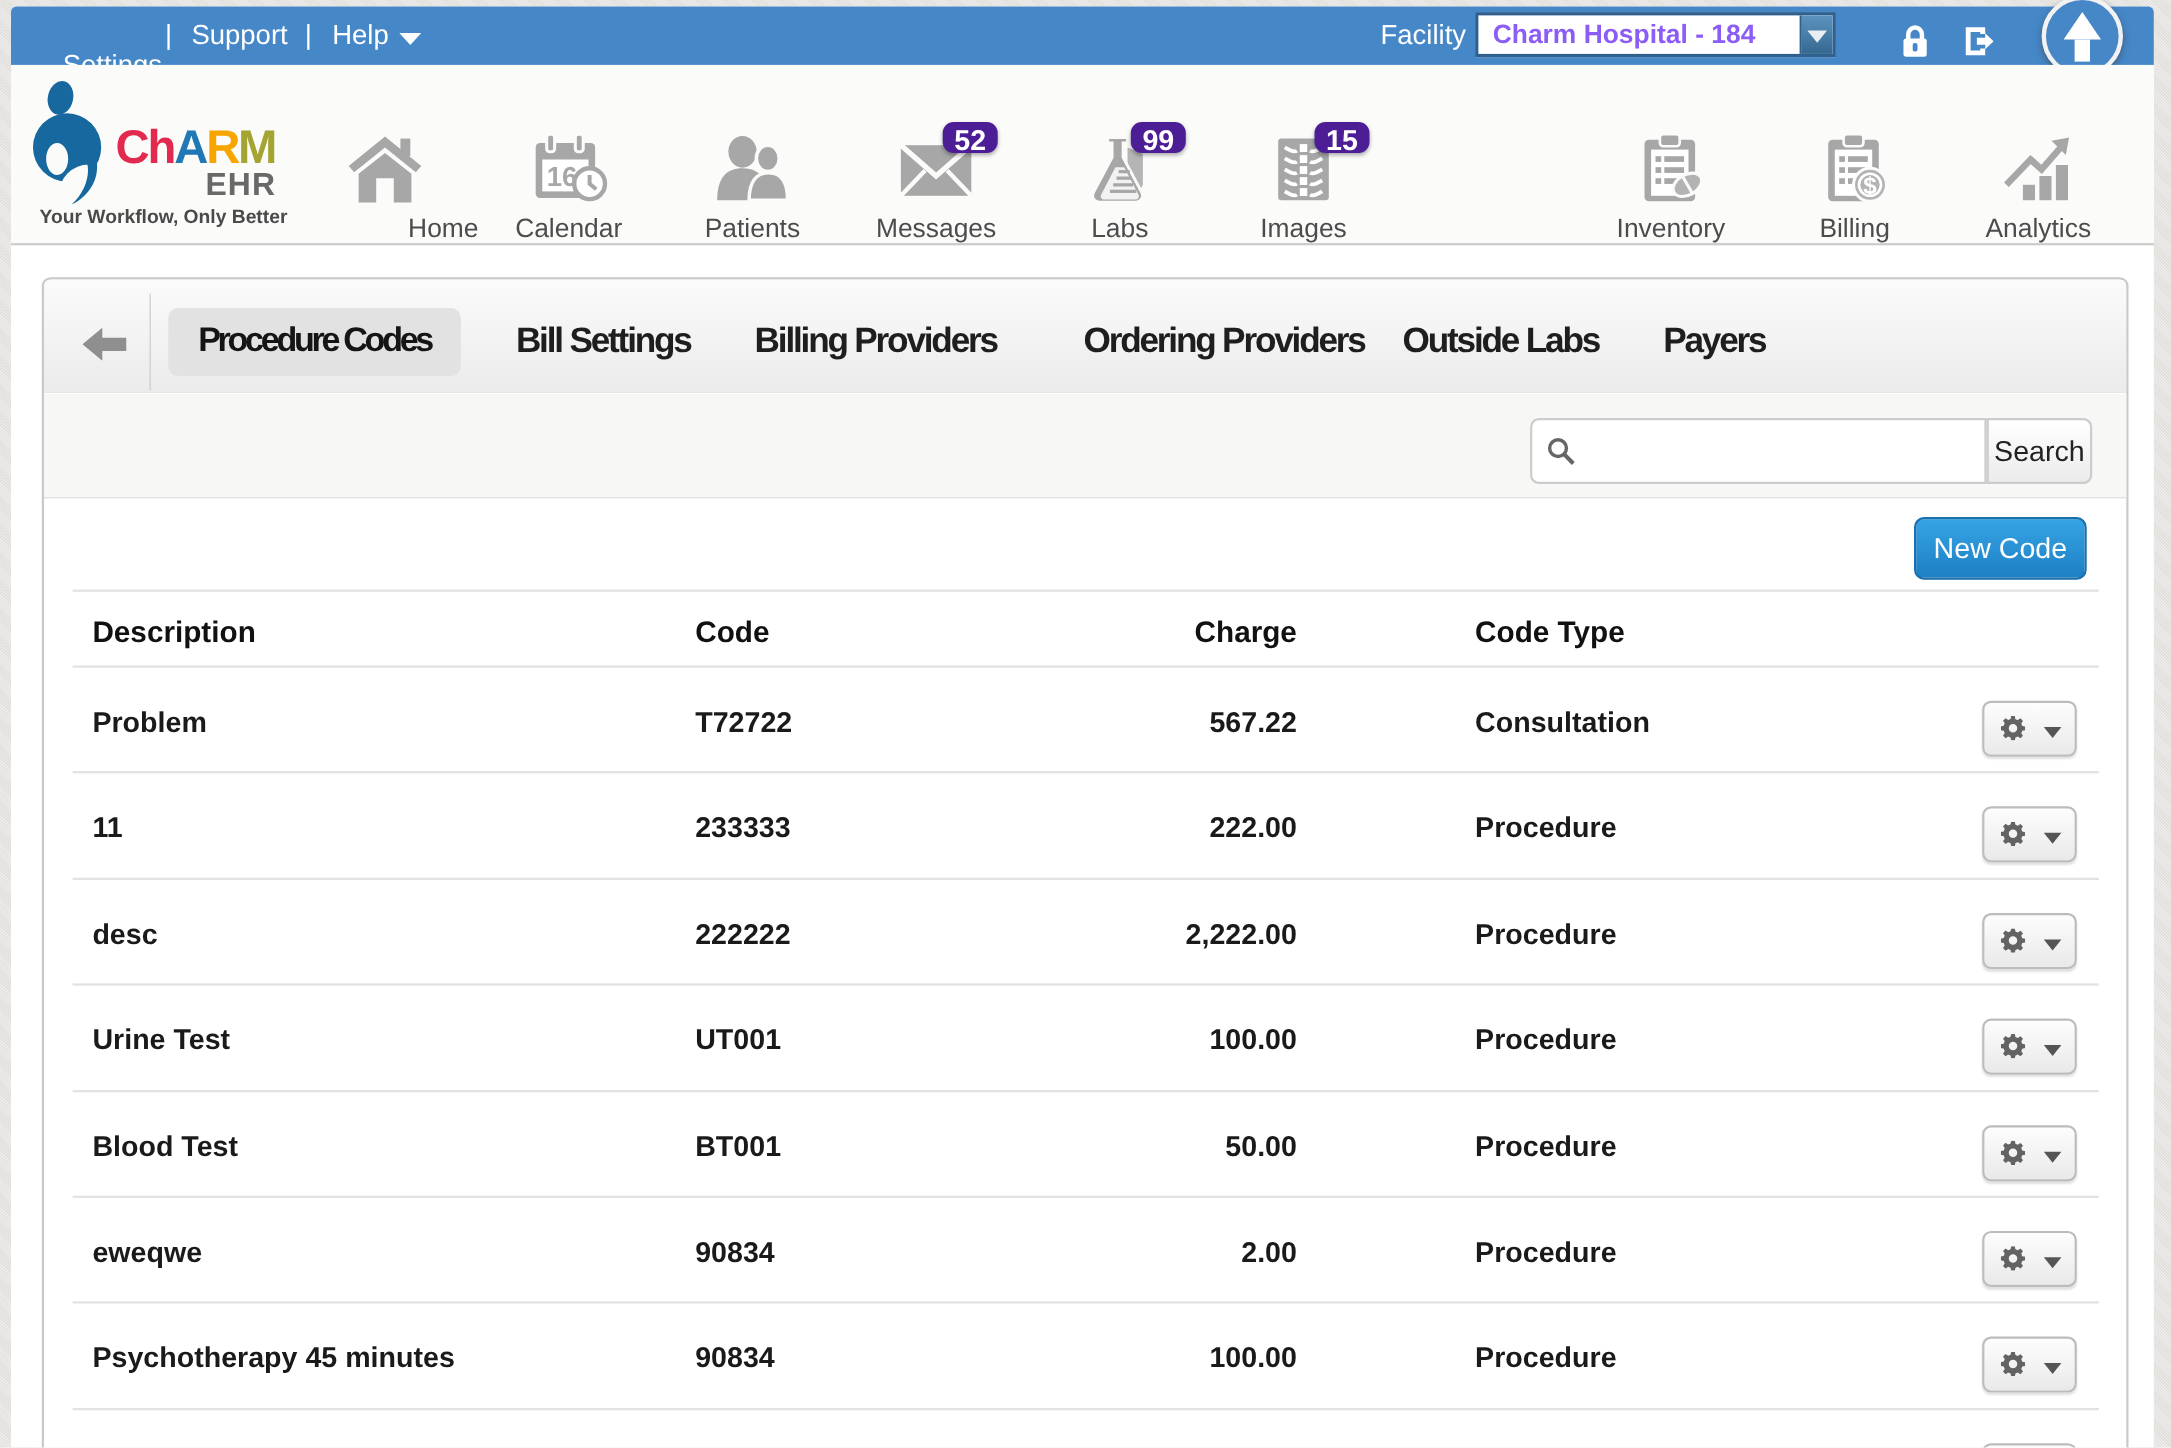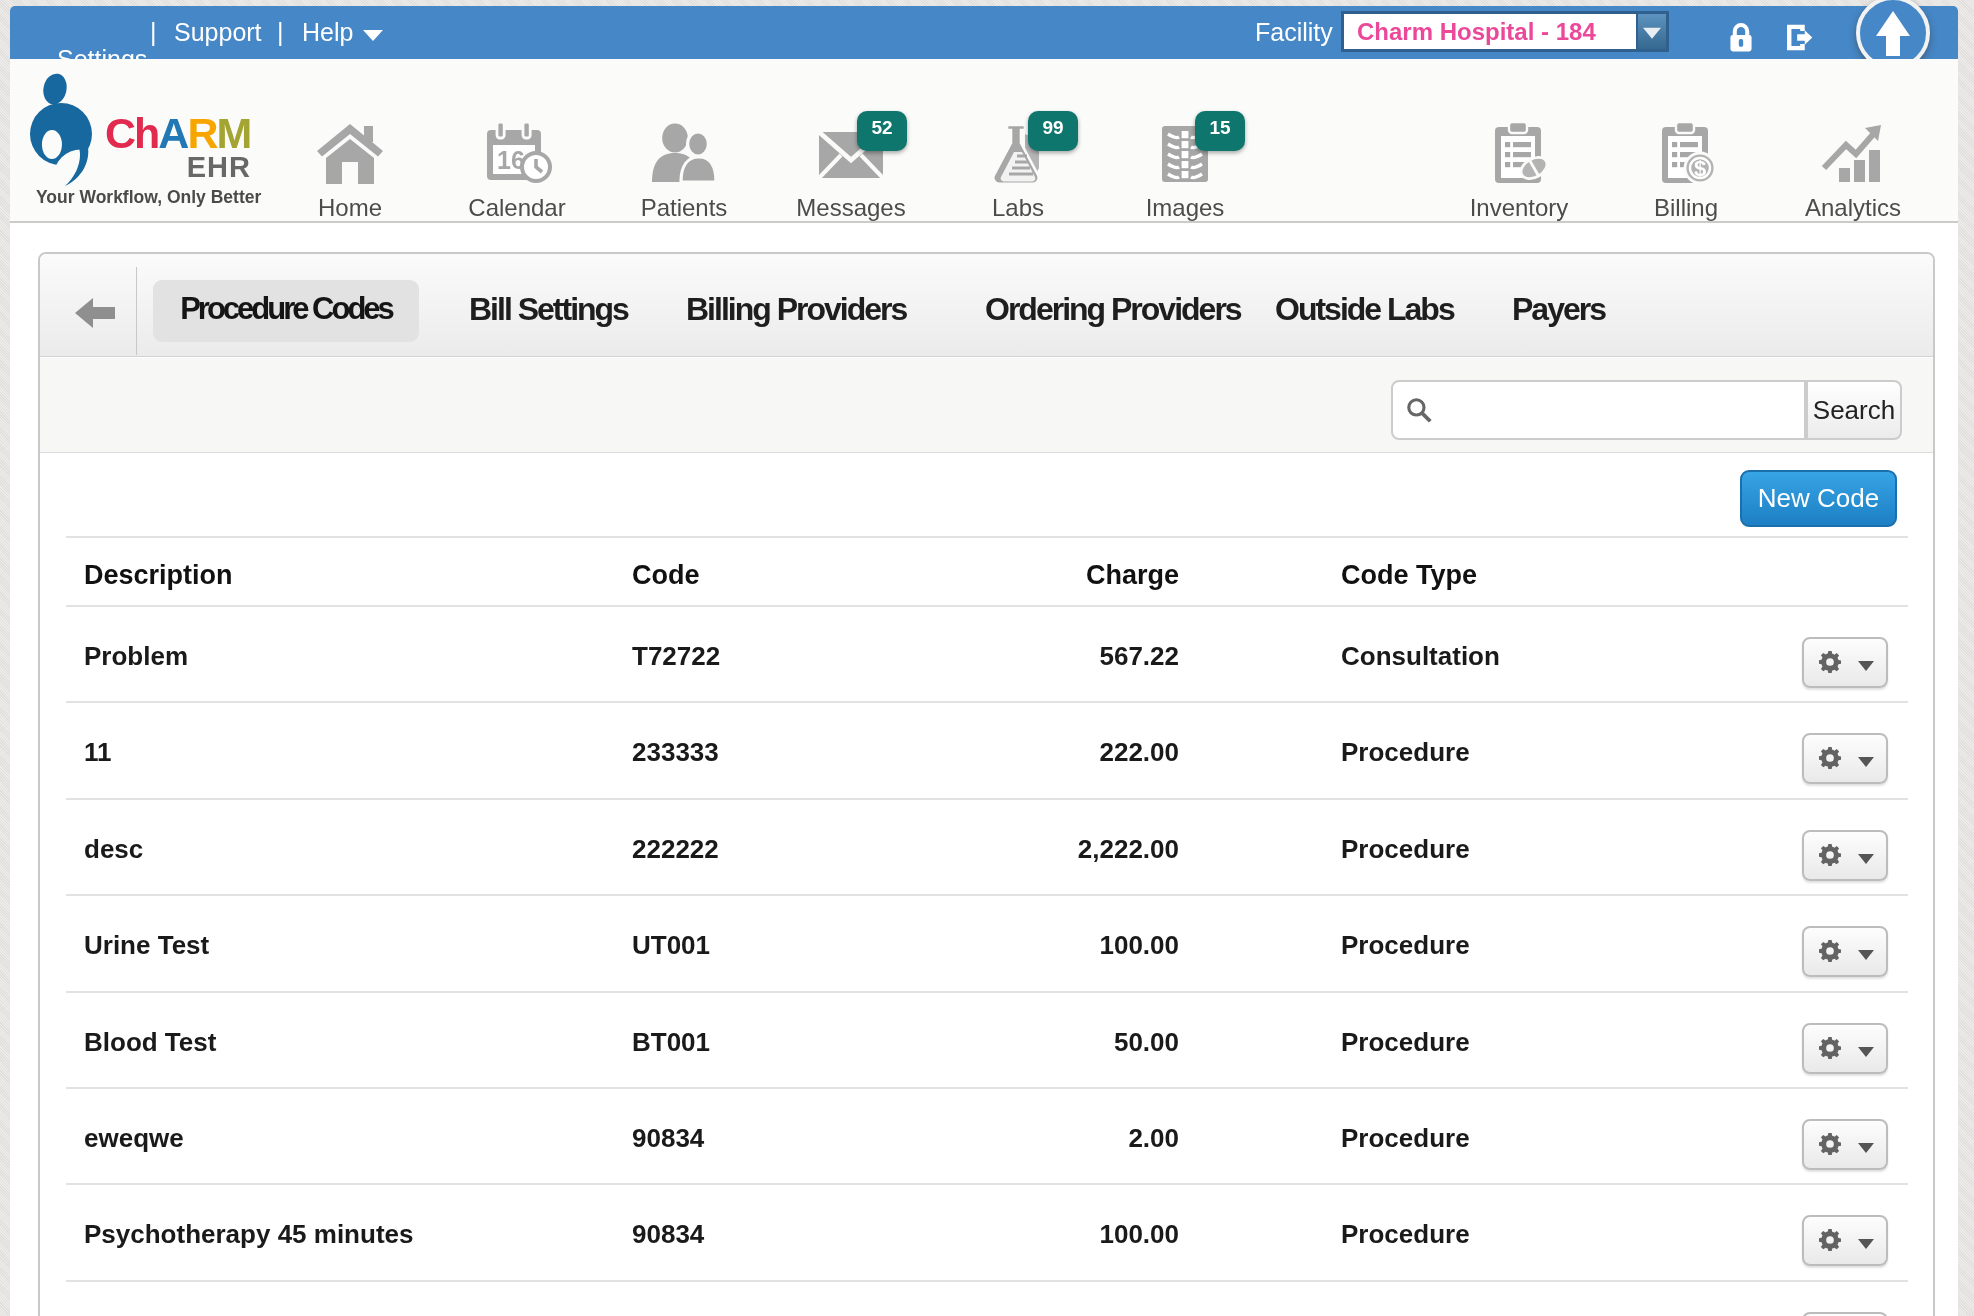--- a/index.html
+++ b/index.html
@@ -18,33 +18,33 @@
 .topbar { position:absolute; left:0; top:0; width:1948px; height:53px; background:#4587c7; border-radius:5px 5px 0 0; }
 .topbar .menu { position:absolute; top:0; height:53px; line-height:52px; color:#fff; font-size:25px; }
 .m-settings { left:47px;margin-top:27px; }
 .m-sep1 { left:140px; }
 .m-support { left:164px; }
 .m-sep2 { left:267px; }
 .m-help { left:292px; }
 .helpcaret { position:absolute; left:353px; top:24px; width:0; height:0; border-left:10px solid transparent; border-right:10px solid transparent; border-top:11px solid #fff; }
 .facility-label { position:absolute; left:1245px; top:0; height:53px; line-height:52px; color:#fff; font-size:25px; }
 .facility-select { position:absolute; left:1331px; top:5px; width:328px; height:41px; background:#fff; border:3px solid #30618e; display:flex; }
-.facility-select .txt { flex:1; line-height:35px; font-size:24px; font-weight:bold; color:#ec4899; padding-left:13px; white-space:nowrap; }
+.facility-select .txt { flex:1; line-height:35px; font-size:24px; font-weight:bold; color:#8b5cf6; padding-left:13px; white-space:nowrap; }
 .facility-select .arr { width:30px; background:linear-gradient(#5d93c0,#35688f); border-left:2px solid #30618e; position:relative; }
 .facility-select .arr:after { content:""; position:absolute; left:50%; top:50%; transform:translate(-50%,-38%); border-left:9px solid transparent; border-right:9px solid transparent; border-top:11px solid #e8eef2; }
 .upcircle { position:absolute; left:1846px; top:-10px; width:74px; height:74px; border-radius:50%; background:#4587c7; border:4px solid #f2f2f2; box-shadow:0 3px 7px rgba(60,60,60,0.55); }
 .upcircle .shaft { position:absolute; left:26px; top:36px; width:14px; height:20px; background:#fff; }
 .upcircle .head { position:absolute; left:16px; top:11px; width:0; height:0; border-left:17px solid transparent; border-right:17px solid transparent; border-bottom:25px solid #fff; }
 
 
 .header { position:absolute; left:0; top:53px; width:1948px; height:164px; background:#fbfbfa; border-bottom:2px solid #cbcbcb; }
 .nav-item { position:absolute; top:59px; width:170px; text-align:center; }
 .nav-item svg.icn { display:block; margin:0 auto; }
 .nav-item .lbl { font-size:24px; color:#4c4c4c; margin-top:2px; }
-.badge { position:absolute; top:-7px; min-width:50px; height:40px; background:#0f766e; border-radius:10px; color:#fff; font-size:19px; font-weight:bold; line-height:33px; text-align:center; padding:0 5px; box-shadow:0 2px 4px rgba(0,0,0,0.35); }
+.badge { position:absolute; top:-7px; min-width:50px; height:28px; background:#4c1d95; border-radius:10px; color:#fff; font-size:26px; font-weight:bold; line-height:33px; text-align:center; padding:0 5px; box-shadow:0 2px 4px rgba(0,0,0,0.35); }
 
 
 .tabbox { position:absolute; left:28px; top:246px; width:1897px; height:1200px; border:2px solid #c9c9c9; border-radius:8px; background:#fff; }
 .tabstrip { position:absolute; left:0; top:0; width:100%; height:103px; background:linear-gradient(#fbfbfb,#ebebeb); border-bottom:1px solid #d2d2d2; border-radius:6px 6px 0 0; }
 .backarrow { position:absolute; left:35px; top:44px; }
 .tabsep { position:absolute; left:96px; top:13px; width:1px; height:88px; background:#c8c8c8; }
 .tab-active { position:absolute; left:113px; top:26px; width:266px; height:62px; background:#e2e2e2; border-radius:9px; text-align:center; line-height:58px; font-size:31px; font-weight:bold; letter-spacing:-3px; color:#151515; white-space:nowrap; }
 .tab { position:absolute; top:24px; height:62px; line-height:62px; font-size:32px; font-weight:bold; letter-spacing:-2px; color:#1e1e1e; white-space:nowrap; }
 .searchrow { position:absolute; left:0; top:104px; width:100%; height:95px; background:#f7f7f6; border-bottom:1px solid #dcdcdc; }
 .searchbox { position:absolute; left:1351px; top:22px; width:415px; height:60px; background:#fff; border:2px solid #cccccc; border-radius:8px 0 0 8px; }
@@ -102,21 +102,21 @@
       <ellipse cx="30" cy="22" rx="11.5" ry="15.5" fill="#17689f" transform="rotate(12 30 22)"></ellipse>
       <path fill-rule="evenodd" fill="#17689f" d="M36 36 a31 31 0 1 0 0 62 a31 31 0 0 0 0 -62 Z
         M27 63 a10 14.5 0 1 1 -0.1 29 a10 14.5 0 0 1 0.1 -29 Z"></path>
       <circle cx="56" cy="110" r="27.5" fill="#fbfbfa"></circle>
       <path fill="#17689f" d="M63 80 C65 95 57 111 40 119 C50 110 55 98 55 88 C55 84.5 54.5 82 53.5 80 C57 80.5 60 80.5 63 80 Z"></path>
       <text x="80" y="81" font-family="Liberation Sans" font-size="43" font-weight="bold" letter-spacing="-2"><tspan fill="#e12a4e">Ch</tspan><tspan fill="#2277b5">A</tspan><tspan fill="#f7a600">R</tspan><tspan fill="#a4a433">M</tspan></text>
       <text x="226" y="110" text-anchor="end" font-family="Liberation Sans" font-size="29" font-weight="bold" fill="#686868" letter-spacing="1">EHR</text>
       <text x="11" y="136" font-family="Liberation Sans" font-size="17.5" font-weight="bold" fill="#4a4a4a">Your Workflow, Only Better</text>
     </svg>
 
-    <div class="nav-item" style="left:255px;">
+    <div class="nav-item" style="left:255px;text-align:right;">
       <svg class="icn" width="74" height="74" viewBox="0 0 37 37">
         <rect x="25.5" y="4" width="4.5" height="8" fill="#a7a7a7"></rect>
         <path d="M18.5 3 L35 16.5 L32.5 19.3 L18.5 8 L4.5 19.3 L2 16.5 Z" fill="#a7a7a7"></path>
         <path d="M18.5 10.5 L30.5 20 V33 H22.5 V22 H14.5 V33 H6.5 V20 Z" fill="#a7a7a7"></path>
       </svg>
       <div class="lbl">Home</div>
     </div>
     <div class="nav-item" style="left:422px;">
       <svg class="icn" width="74" height="74" viewBox="0 0 37 37">
         <rect x="3.5" y="6" width="27" height="25" rx="2" fill="#a7a7a7"></rect>

